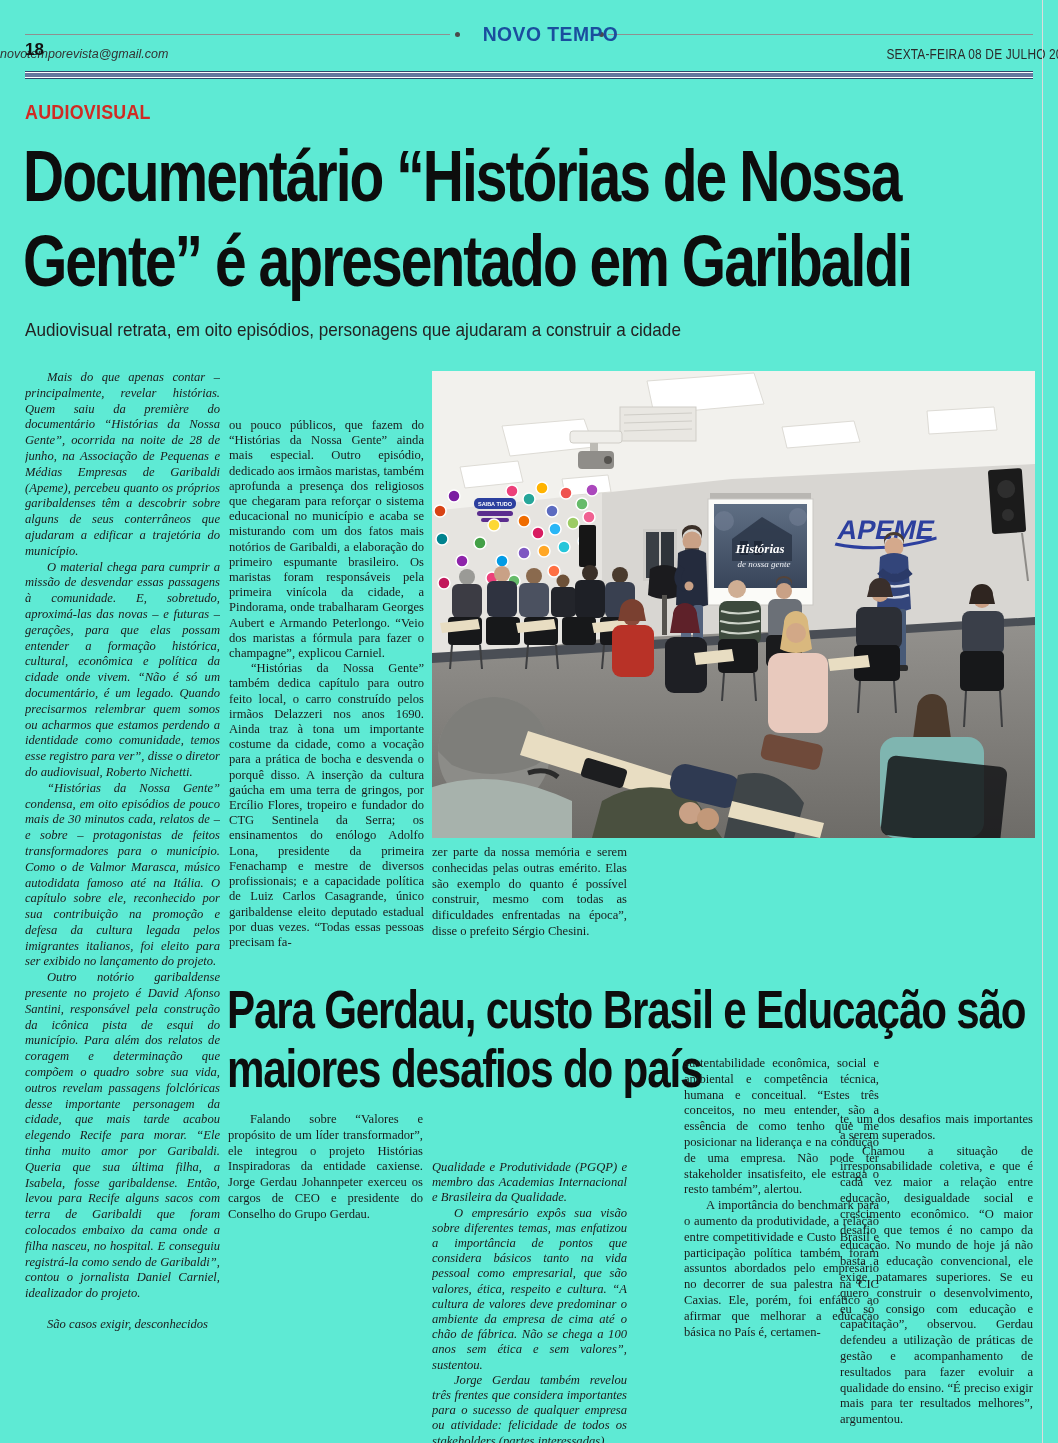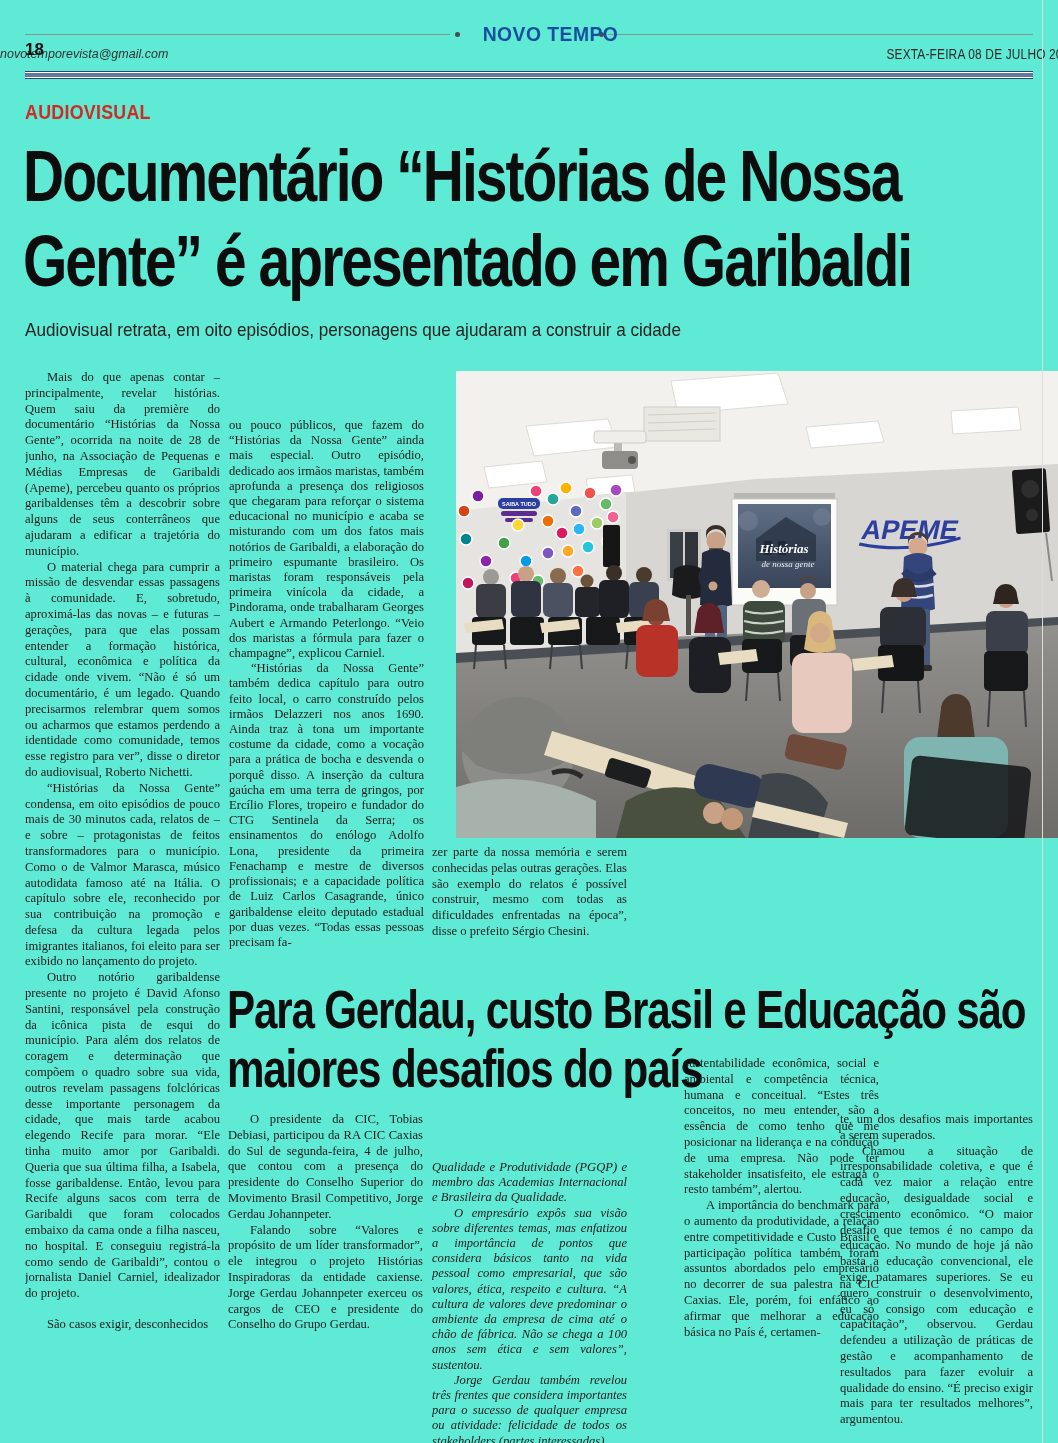--- a/index.html
+++ b/index.html
@@ -35,21 +35,21 @@
 
   
   .col{position:absolute;width:195px;text-align:justify;
        font:12.6px/15.8px "Liberation Serif",serif;color:#1b1b1b;overflow:hidden;}
   .col.tight{line-height:15.2px;margin-top:48px;}
   .para{margin:0;text-indent:22px;}
   .para.noindent{text-indent:0;}
   .para.gap{margin-top:15px;}
 
   
-  .photo{position:absolute;left:456px;top:371px;width:603px;height:467px;overflow:hidden;background:#cfcdc9;}
+  .photo{position:absolute;left:432px;top:371px;width:603px;height:467px;overflow:hidden;background:#cfcdc9;}
   .edge-r{position:absolute;top:0;bottom:0;left:1042px;width:1px;background:#dcdcdc;}
 </style>
 </head>
 <body>
 
 <div id="page">
 
   <div class="rule" style="left:25px;top:34px;width:425px;"></div>
   <div class="rule" style="left:608px;top:34px;width:425px;"></div>
   <div class="dot" style="left:455px;top:32px;"></div>
@@ -57,33 +57,33 @@
   <div class="masthead">NOVO TEMPO</div>
   <div class="email">novotemporevista@gmail.com</div>
   <div class="pagenum">18</div>
   <div class="dateline">SEXTA-FEIRA 08 DE JULHO 2022</div>
   <div class="doubleline"></div>
 
   <div class="kicker">AUDIOVISUAL</div>
   <h1 class="headline1" style="margin:0">Documentário “Histórias de Nossa Gente” é apresentado em Garibaldi</h1>
   <div class="deck">Audiovisual retrata, em oito episódios, personagens que ajudaram a construir a cidade</div>
 
-  <div class="col" style="left:25px;top:370px;height:1066px;">
+  <div class="col" style="left:25px;top:370px;height:1066px;font-style:italic;">
       <p class="para">Mais do que apenas contar – principalmente, revelar histórias. Quem saiu da première do documentário “Histórias da Nossa Gente”, ocorrida na noite de 28 de junho, na Associação de Pequenas e Médias Empresas de Garibaldi (Apeme), percebeu quanto os próprios garibaldenses têm a descobrir sobre alguns de seus conterrâneos que ajudaram a edificar a trajetória do município.</p>
       <p class="para">O material chega para cumprir a missão de desvendar essas passagens à comunidade. E, sobretudo, aproximá-las das novas – e futuras – gerações, para que elas possam entender a formação histórica, cultural, econômica e política da cidade onde vivem. “Não é só um documentário, é um legado. Quando precisarmos relembrar quem somos ou acharmos que estamos perdendo a identidade como comunidade, temos esse registro para ver”, disse o diretor do audiovisual, Roberto Nichetti.</p>
       <p class="para">“Histórias da Nossa Gente” condensa, em oito episódios de pouco mais de 30 minutos cada, relatos de – e sobre – protagonistas de feitos transformadores para o município. Como o de Valmor Marasca, músico autodidata famoso até na Itália. O capítulo sobre ele, reconhecido por sua contribuição na promoção e defesa da cultura legada pelos imigrantes italianos, foi eleito para ser exibido no lançamento do projeto.</p>
       <p class="para">Outro notório garibaldense presente no projeto é David Afonso Santini, responsável pela construção da icônica pista de esqui do município. Para além dos relatos de coragem e determinação que compõem o quadro sobre sua vida, outros revelam passagens folclóricas desse importante personagem da cidade, que mais tarde acabou elegendo Recife para morar. “Ele tinha muito amor por Garibaldi. Queria que sua última filha, a Isabela, fosse garibaldense. Então, levou para Recife alguns sacos com terra de Garibaldi que foram colocados embaixo da cama onde a filha nasceu, no hospital. E conseguiu registrá-la como sendo de Garibaldi”, contou o jornalista Daniel Carniel, idealizador do projeto.</p>
       <p class="para gap">São casos exigir, desconhecidos</p>
     </div>
   <div class="col tight" style="left:229px;top:370px;height:606px;">
       <p class="para noindent">ou pouco públicos, que fazem do “Histórias da Nossa Gente” ainda mais especial. Outro episódio, dedicado aos irmãos maristas, também aprofunda a presença dos religiosos que chegaram para reforçar o sistema educacional no município e acaba se misturando com um dos fatos mais notórios de Garibaldi, a elaboração do primeiro espumante brasileiro. Os maristas foram responsáveis pela primeira vinícola da cidade, a Pindorama, onde trabalharam Georges Aubert e Armando Peterlongo. “Veio dos maristas a fórmula para fazer o champagne”, explicou Carniel.</p>
       <p class="para">“Histórias da Nossa Gente” também dedica capítulo para outro feito local, o carro construído pelos irmãos Delazzeri nos anos 1690. Ainda traz à tona um importante costume da cidade, como a vocação para a prática de bocha e desvenda o porquê disso. A inserção da cultura gaúcha em uma terra de gringos, por Ercílio Flores, tropeiro e fundador do CTG Sentinela da Serra; os ensinamentos do enólogo Adolfo Lona, presidente da primeira Fenachamp e mestre de diversos profissionais; e a capacidade política de Luiz Carlos Casagrande, único garibaldense eleito deputado estadual por duas vezes. “Todas essas pessoas precisam fa-</p>
     </div>
   <div class="col" style="left:432px;top:845px;height:132px;">
-      <p class="para noindent">zer parte da nossa memória e serem conhecidas pelas outras gerações. Elas são exemplo do relatos é possível construir, mesmo com todas as dificuldades enfrentadas na época”, disse o prefeito Sérgio Chesini.</p>
+      <p class="para noindent">zer parte da nossa memória e serem conhecidas pelas outras emérito. Elas são exemplo do quanto é possível construir, mesmo com todas as dificuldades enfrentadas na época”, disse o prefeito Sérgio Chesini.</p>
     </div>
 
   <div class="photo">
     <svg width="603" height="467" viewBox="0 0 603 467" xmlns="http://www.w3.org/2000/svg">
       <defs>
         <linearGradient id="floorG" x1="0" y1="0" x2="0" y2="1">
           <stop offset="0" stop-color="#93918d"></stop>
             <stop offset="1" stop-color="#6e6c68"></stop>
         </linearGradient>
         <linearGradient id="slideG" x1="0" y1="0" x2="0" y2="1">
@@ -351,21 +351,20 @@
           <circle cx="276" cy="448" r="11" fill="#c29879"></circle>
         <path d="M306,404 q40,-10 66,28 l-10,35 -70,0 z" fill="#3f4548"></path>
         <rect x="330" y="368" width="60" height="26" rx="6" fill="#6f4a3a" transform="rotate(12 360 380)"></rect>
         <polygon points="300,430 392,452 388,467 296,446" fill="#e8ddc2"></polygon>
       </g>
     </svg>
   </div>
 
   <h2 class="headline2" style="margin:0">Para Gerdau, custo Brasil e Educação são maiores desafios do país</h2>
   <div class="col" style="left:228px;top:1112px;height:331px;">
-      <p class="para">O presidente da CIC, Tobias Debiasi, participou da RA CIC Caxias do Sul de segunda-feira, 4 de julho, que contou com a presença do presidente do Conselho Superior do Movimento Brasil Competitivo, Jorge Gerdau Johannpeter.</p>
       <p class="para">Falando sobre “Valores e propósito de um líder transformador”, ele integrou o projeto Histórias Inspiradoras da entidade caxiense. Jorge Gerdau Johannpeter exerceu os cargos de CEO e presidente do Conselho do Grupo Gerdau.</p>
     </div>
   <div class="col tight" style="left:432px;top:1112px;height:331px;font-style:italic;">
       <p class="para noindent">Qualidade e Produtividade (PGQP) e membro das Academias Internacional e Brasileira da Qualidade.</p>
       <p class="para">O empresário expôs sua visão sobre diferentes temas, mas enfatizou a importância de pontos que considera básicos tanto na vida pessoal como empresarial, que são valores, ética, respeito e cultura. “A cultura de valores deve predominar o ambiente da empresa de cima até o chão de fábrica. Não se chega a 100 anos sem ética e sem valores”, sustentou.</p>
       <p class="para">Jorge Gerdau também revelou três frentes que considera importantes para o sucesso de qualquer empresa ou atividade: felicidade de todos os stakeholders (partes interessadas),</p>
     </div>
   <div class="col" style="left:636px;top:1056px;height:331px;margin-left:48px;">
       <p class="para noindent">sustentabilidade econômica, social e ambiental e competência técnica, humana e conceitual. “Estes três conceitos, no meu entender, são a essência de como tenho que me posicionar na liderança e na condução de uma empresa. Não pode ter stakeholder insatisfeito, ele estraga o resto também”, alertou.</p>
       <p class="para">A importância do benchmark para o aumento da produtividade, a relação entre competitividade e Custo Brasil e participação política também foram assuntos abordados pelo empresário no decorrer de sua palestra na CIC Caxias. Ele, porém, foi enfático ao afirmar que melhorar a educação básica no País é, certamen-</p>

